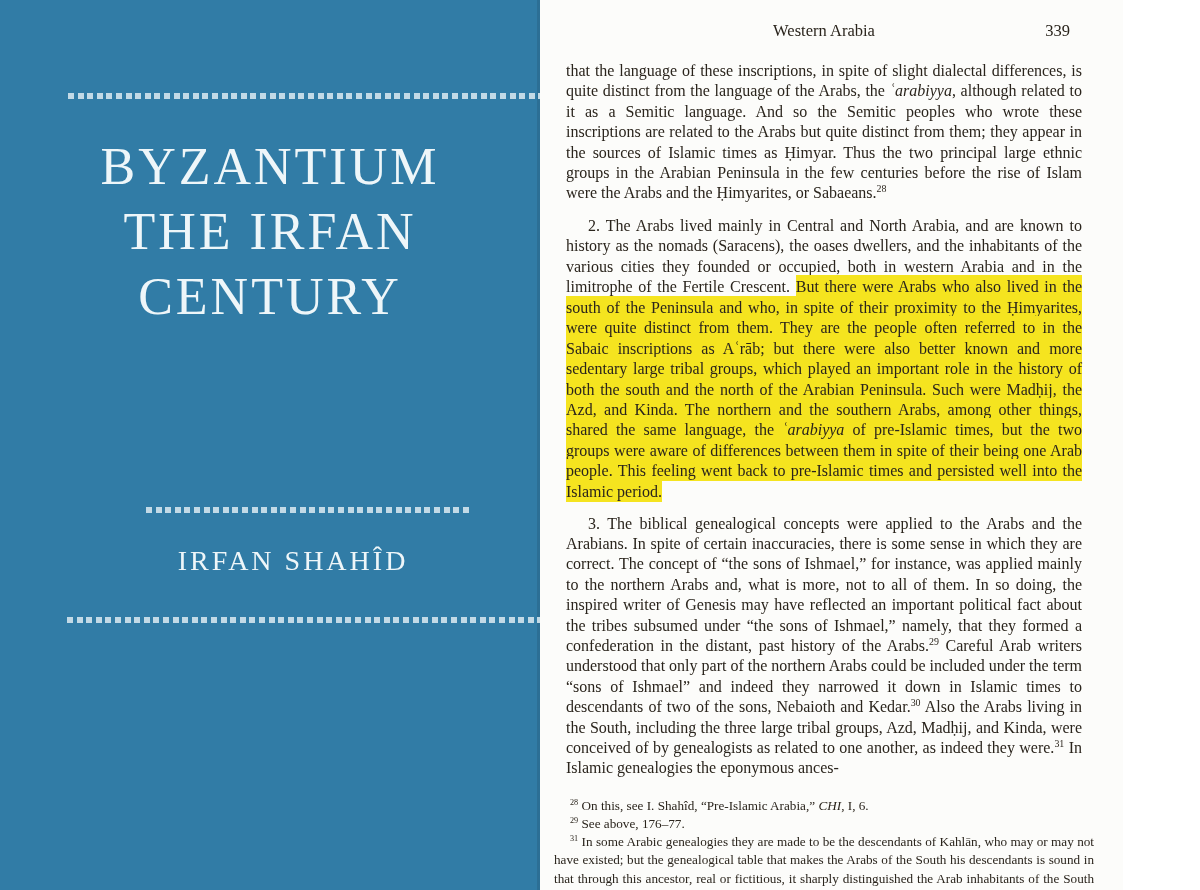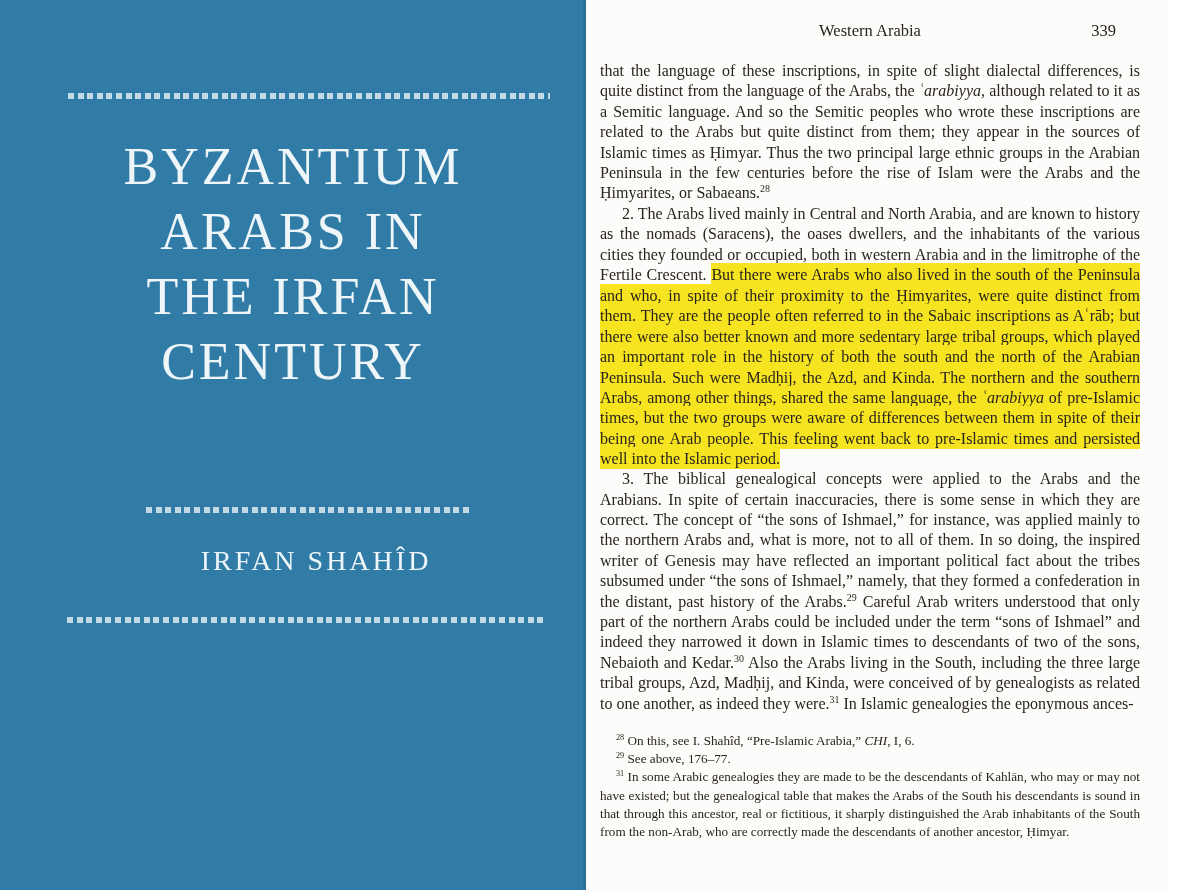--- a/index.html
+++ b/index.html
@@ -6,21 +6,21 @@
   body {
     width:1200px; height:890px; overflow:hidden;
     background:#ffffff;
     font-family:"Liberation Serif", serif;
   }
   .stage { display:flex; width:1200px; height:890px; }
 
   
   .cover {
     position:relative; flex:none;
-    width:586px; height:890px;
+    width:540px; height:890px;
     background:var(--cover-bg, #317ca6);
     box-shadow: inset -3px 0 0 rgba(0,0,0,0.10);
   }
   .rule {
     position:absolute; height:6px;
     background:repeating-linear-gradient(to right, var(--cover-dots,#cfe2ec) 0 6px, transparent 6px 9.6px);
     opacity:0.92;
   }
   .rule-top    { top:93px;  left:68px;  width:482px; }
   .rule-mid    { top:507px; left:146px; width:326px; }
@@ -50,21 +50,21 @@
   .pagehead {
     position:relative; margin-top:21px; height:20px;
     font-size:16.5px; text-align:center;
   }
   .pagenum { position:absolute; right:24px; top:0;font-family:Liberation Serif, serif; }
   .bodytext {
     margin-top:20px;
     font-size:16px; line-height:20.4px;
     text-align:justify;
   }
-  .bodytext p { margin:0; }
+  .bodytext p { margin:12px; }
   .bodytext p.indent { text-indent:22px; }
   .footnotes {
     margin-top:18px;
     font-size:13.2px; line-height:18.2px;
     text-align:justify;
   }
   .footnotes p { margin:0; text-indent:16px; }
   sup.fnref { font-size:0.62em; line-height:0; vertical-align:super; }
   .it { font-style:italic; }
   .hl {
@@ -76,21 +76,20 @@
 </style>
 </head>
 <body>
 
 <div class="stage">
 
   <div class="cover">
     <div class="rule rule-top"></div>
     <div class="cover-title">
         <div>BYZANTIUM</div>
-        <div>ARABS IN</div>
         <div>THE IRFAN</div>
         <div>CENTURY</div>
       </div>
     <div class="rule rule-mid"></div>
     <div class="cover-author">IRFAN SHAHÎD</div>
     <div class="rule rule-bottom"></div>
   </div>
 
   <div class="page">
     <div class="textblock">

